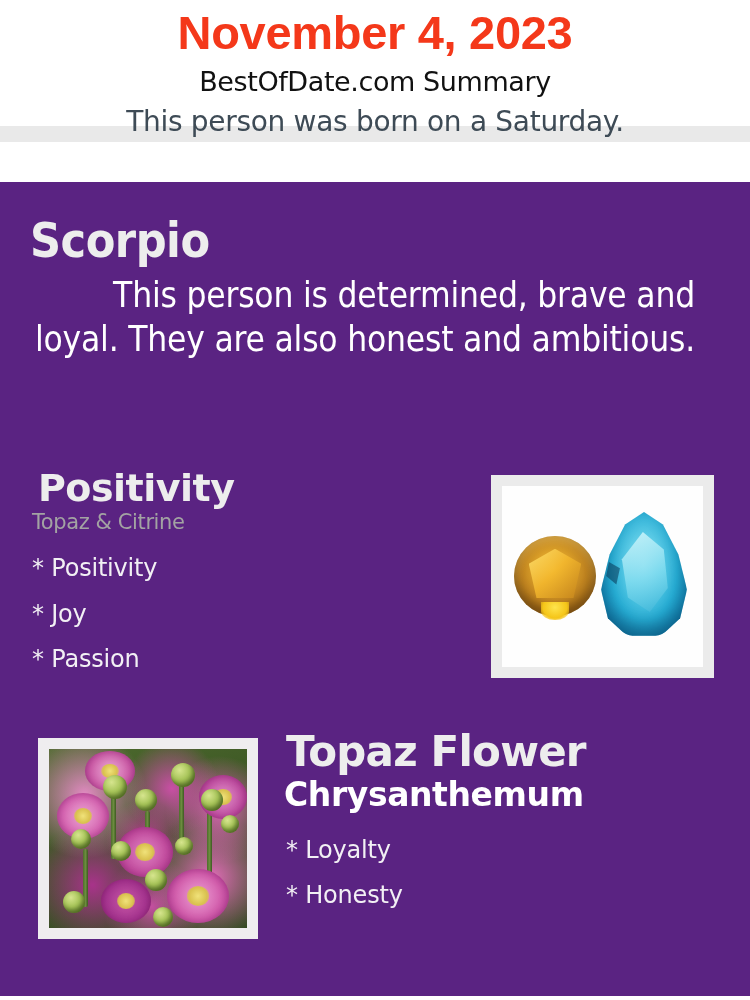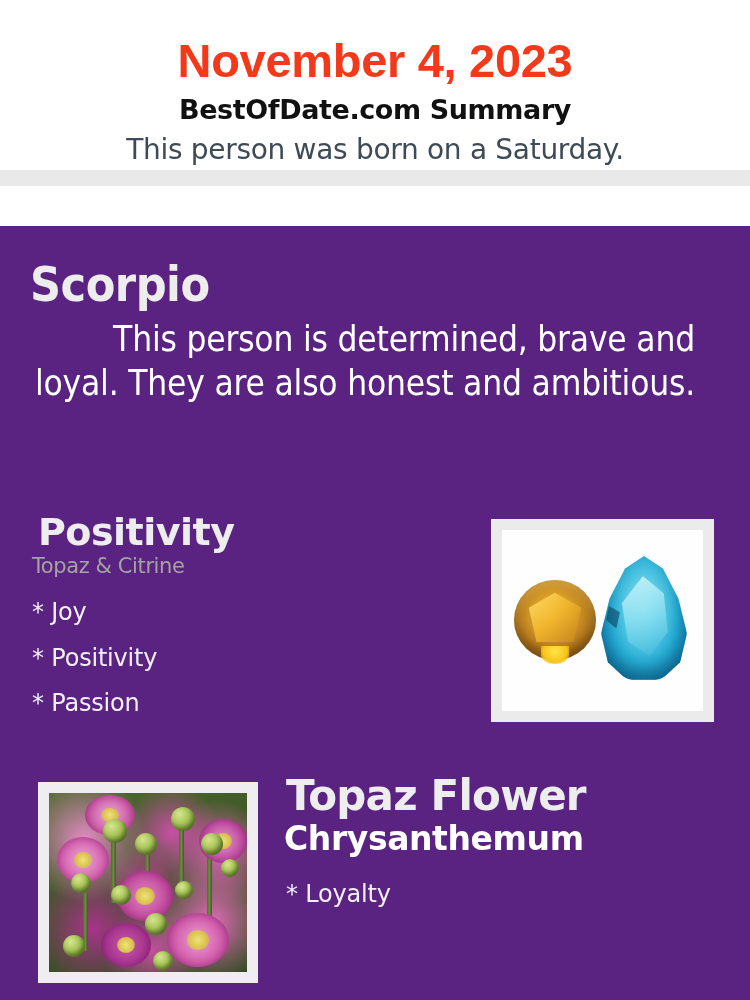--- a/index.html
+++ b/index.html
@@ -11,40 +11,40 @@
     height: 1000px;
     background: #ffffff;
     font-family: "Liberation Sans", sans-serif;
     overflow: hidden;
     position: relative;
   }
 
   
   .header {
     width: 750px;
-    height: 170px;
+    height: 126px;
     background: #ffffff;
     text-align: center;
     box-sizing: border-box;
-    padding-top: 36px;
+    padding-top: 8px;
   }
   .date-title {
     font-family: "Liberation Sans Narrow", "Liberation Sans", sans-serif;
     font-size: 47px;
     font-weight: bold;
     color: #F4381A;
     line-height: 1.08;
     letter-spacing: -0.3px;
     margin: 0;
     white-space: nowrap;
   }
   .site-summary {
     font-family: "DejaVu Sans", sans-serif;
     font-size: 27px;
-    font-weight: bold;
+    font-weight: normal;
     color: #111111;
     line-height: 1.2;
     margin: 7px 0 0 0;
     letter-spacing: -0.4px;
   }
   .born-line {
     font-family: "DejaVu Sans", sans-serif;
     font-size: 28px;
     font-weight: normal;
     color: #3E4B56;
@@ -329,22 +329,22 @@
 
   <div class="zodiac">
     <div class="zodiac-name">Scorpio</div>
     <div class="zodiac-desc">This person is determined, brave and loyal. They are also honest and ambitious.</div>
   </div>
 
   <div class="birthstone">
     <div class="section-heading">Positivity</div>
     <div class="section-subtitle">Topaz &amp; Citrine</div>
     <ul class="trait-list">
+      <li>* Positivity</li>
       <li>* Joy</li>
-      <li>* Positivity</li>
       <li>* Passion</li>
     </ul>
   </div>
 
   <div class="gem-frame">
     <div class="gem-inner">
       <div class="citrine"></div>
       <div class="bluetopaz"></div>
     </div>
   </div>
@@ -376,16 +376,17 @@
       <div class="bud" style="left:172px;top:66px;width:18px;height:18px;"></div>
       <div class="bud" style="left:126px;top:88px;width:18px;height:18px;"></div>
     </div>
   </div>
 
   <div class="birthflower">
     <div class="bf-heading">Topaz Flower</div>
     <div class="bf-subtitle">Chrysanthemum</div>
     <ul class="bf-list">
       <li>* Loyalty</li>
+      <li>* Honesty</li>
     </ul>
   </div>
 
 </div>
 
 </body></html>

